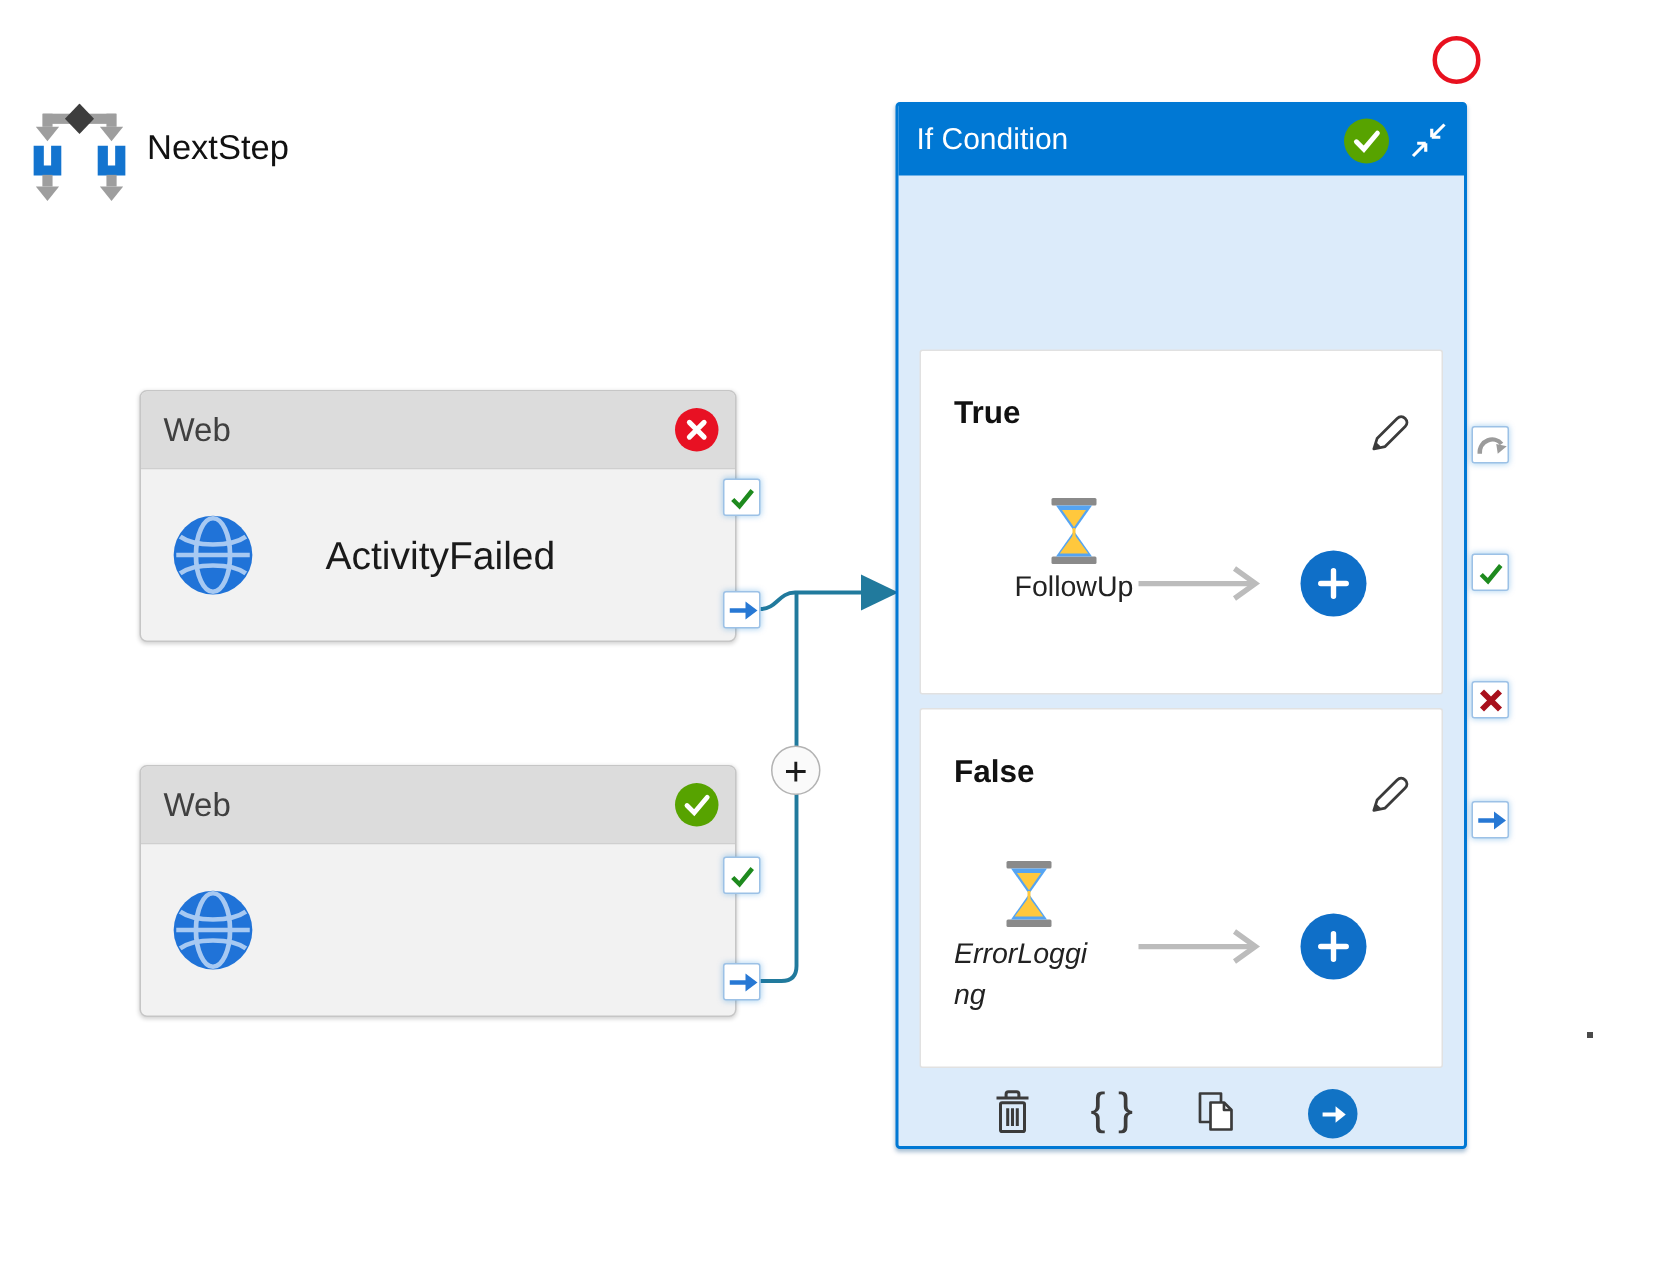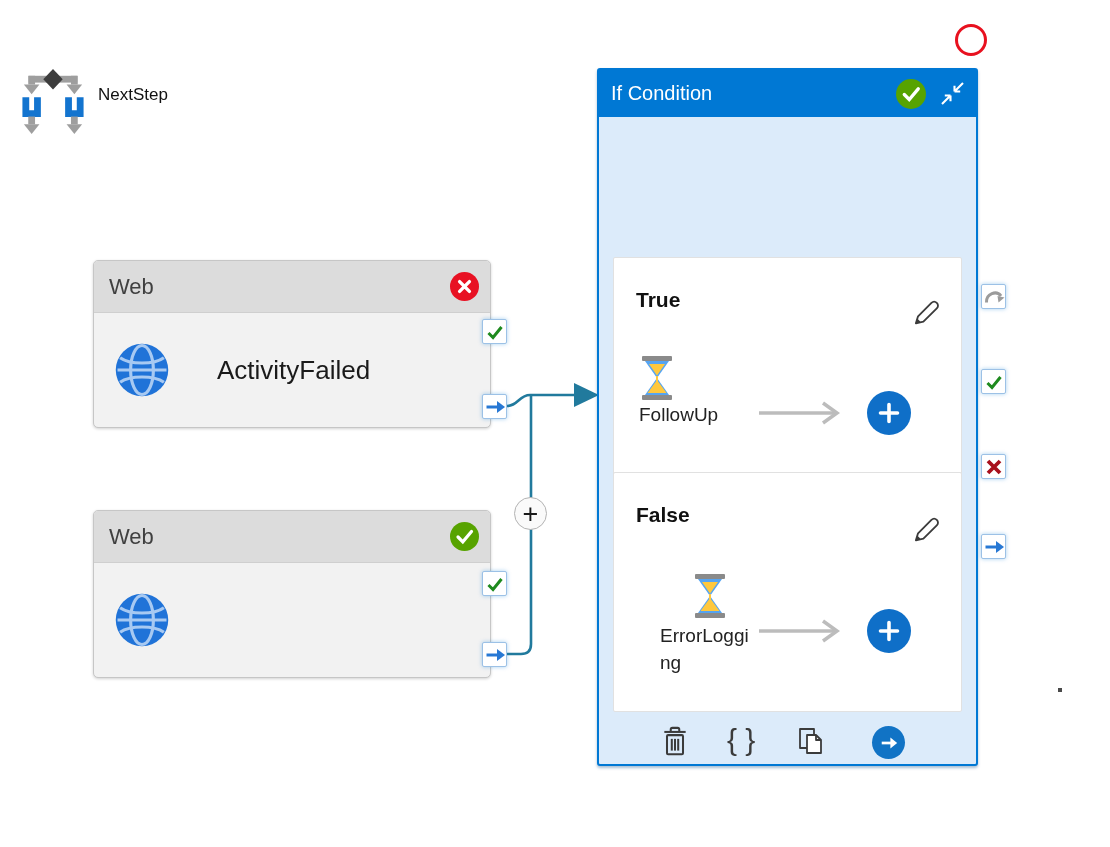--- a/index.html
+++ b/index.html
@@ -44,27 +44,27 @@
   .phead{
     height:47px;background:#0078d4;display:flex;align-items:center;
     padding:0 10px 0 12px;gap:12px;
   }
   .ptitle{color:#fff;font-size:20px;flex:1;}
   .pbadge{width:30px;height:30px;border-radius:50%;background:#57a300;
     display:flex;align-items:center;justify-content:center;flex:none;}
   .collapsebtn{width:28px;height:28px;display:flex;align-items:center;
     justify-content:center;cursor:pointer;flex:none;}
   .ifrow-icon{position:absolute;left:18px;top:69px;}
-  .ifname{position:absolute;left:98px;top:85px;font-size:17px;color:#111;}
+  .ifname{position:absolute;left:98px;top:85px;font-size:23px;color:#111;}
   
   .card{
     position:absolute;left:613px;width:349px;background:#ffffff;
     border:1px solid #e1e1e1;border-radius:2px;z-index:3;box-sizing:border-box;
   }
-  .card-true{top:233px;height:230px;margin-top:24px;}
+  .card-true{top:233px;height:230px;}
   .card-false{top:472px;height:240px;}
   .blabel{position:absolute;left:22px;top:30px;font-size:21px;font-weight:bold;color:#111;}
   .editbtn{position:absolute;left:296px;top:38px;width:30px;height:30px;cursor:pointer;}
   .chip{position:absolute;cursor:pointer;}
   .chiplabel{font-size:19px;color:#222;}
   .garrow{position:absolute;}
   .addbtn{
     position:absolute;width:44px;height:44px;border-radius:50%;
     background:#0f6fc8;display:flex;align-items:center;justify-content:center;
     cursor:pointer;
@@ -211,21 +211,21 @@
 <span class="ifname" style="z-index:3;">NextStep</span>
 
 <div class="card card-true">
   <span class="blabel">True</span>
   <span class="editbtn">
     <svg width="30" height="30" viewBox="0 0 28 28">
       <path d="M5.5,25.5 L7.5,19 L20,6.5 C21.5,5 23.5,5 25,6.5 C26.5,8 26.5,10 25,11.5 L12.5,24 L5.5,25.5 Z" stroke="#3b3b3b" stroke-width="1.7" fill="none" stroke-linejoin="round"></path>
       <path d="M5.5,25.5 L7,21.3 L9.8,24 Z" fill="#3b3b3b"></path>
     </svg>
   </span>
-  <div class="chip" style="left:25px;top:98px;width:120px;">
+  <div class="chip" style="left:42px;top:98px;width:120px;text-align:center;">
     <svg width="36" height="44" viewBox="0 0 36 44">
       <rect x="3" y="0" width="30" height="5" rx="1" fill="#8a8a8a"></rect>
       <rect x="3" y="39" width="30" height="5" rx="1" fill="#8a8a8a"></rect>
       <polygon points="6,5 30,5 18,22" fill="#55a4f2"></polygon>
       <polygon points="6,39 30,39 18,22" fill="#55a4f2"></polygon>
       <polygon points="10,8 26,8 18,19.5" fill="#ffc83d"></polygon>
       <polygon points="8.5,37 27.5,37 18,24" fill="#ffc83d"></polygon>
       <rect x="17" y="20" width="2" height="6" fill="#ffc83d"></rect>
     </svg>
     <div class="chiplabel">FollowUp</div>
@@ -244,21 +244,21 @@
 </div>
 
 <div class="card card-false">
   <span class="blabel">False</span>
   <span class="editbtn" style="top:40px;">
     <svg width="30" height="30" viewBox="0 0 28 28">
       <path d="M5.5,25.5 L7.5,19 L20,6.5 C21.5,5 23.5,5 25,6.5 C26.5,8 26.5,10 25,11.5 L12.5,24 L5.5,25.5 Z" stroke="#3b3b3b" stroke-width="1.7" fill="none" stroke-linejoin="round"></path>
       <path d="M5.5,25.5 L7,21.3 L9.8,24 Z" fill="#3b3b3b"></path>
     </svg>
   </span>
-  <div class="chip" style="left:46px;top:101px;width:98px;">
+  <div class="chip" style="left:22px;top:101px;width:98px;font-style:italic;">
     <svg style="margin-left:32px;" width="36" height="44" viewBox="0 0 36 44">
       <rect x="3" y="0" width="30" height="5" rx="1" fill="#8a8a8a"></rect>
       <rect x="3" y="39" width="30" height="5" rx="1" fill="#8a8a8a"></rect>
       <polygon points="6,5 30,5 18,22" fill="#55a4f2"></polygon>
       <polygon points="6,39 30,39 18,22" fill="#55a4f2"></polygon>
       <polygon points="10,8 26,8 18,19.5" fill="#ffc83d"></polygon>
       <polygon points="8.5,37 27.5,37 18,24" fill="#ffc83d"></polygon>
       <rect x="17" y="20" width="2" height="6" fill="#ffc83d"></rect>
     </svg>
     <div class="chiplabel" style="word-break:break-all;line-height:27px;">ErrorLogging</div>

